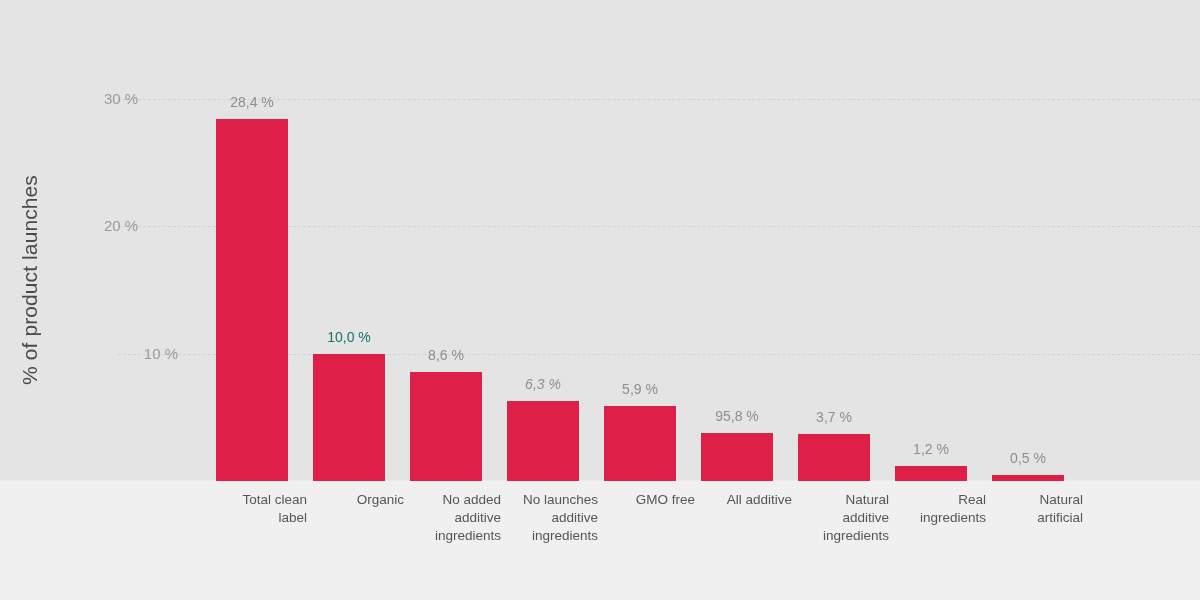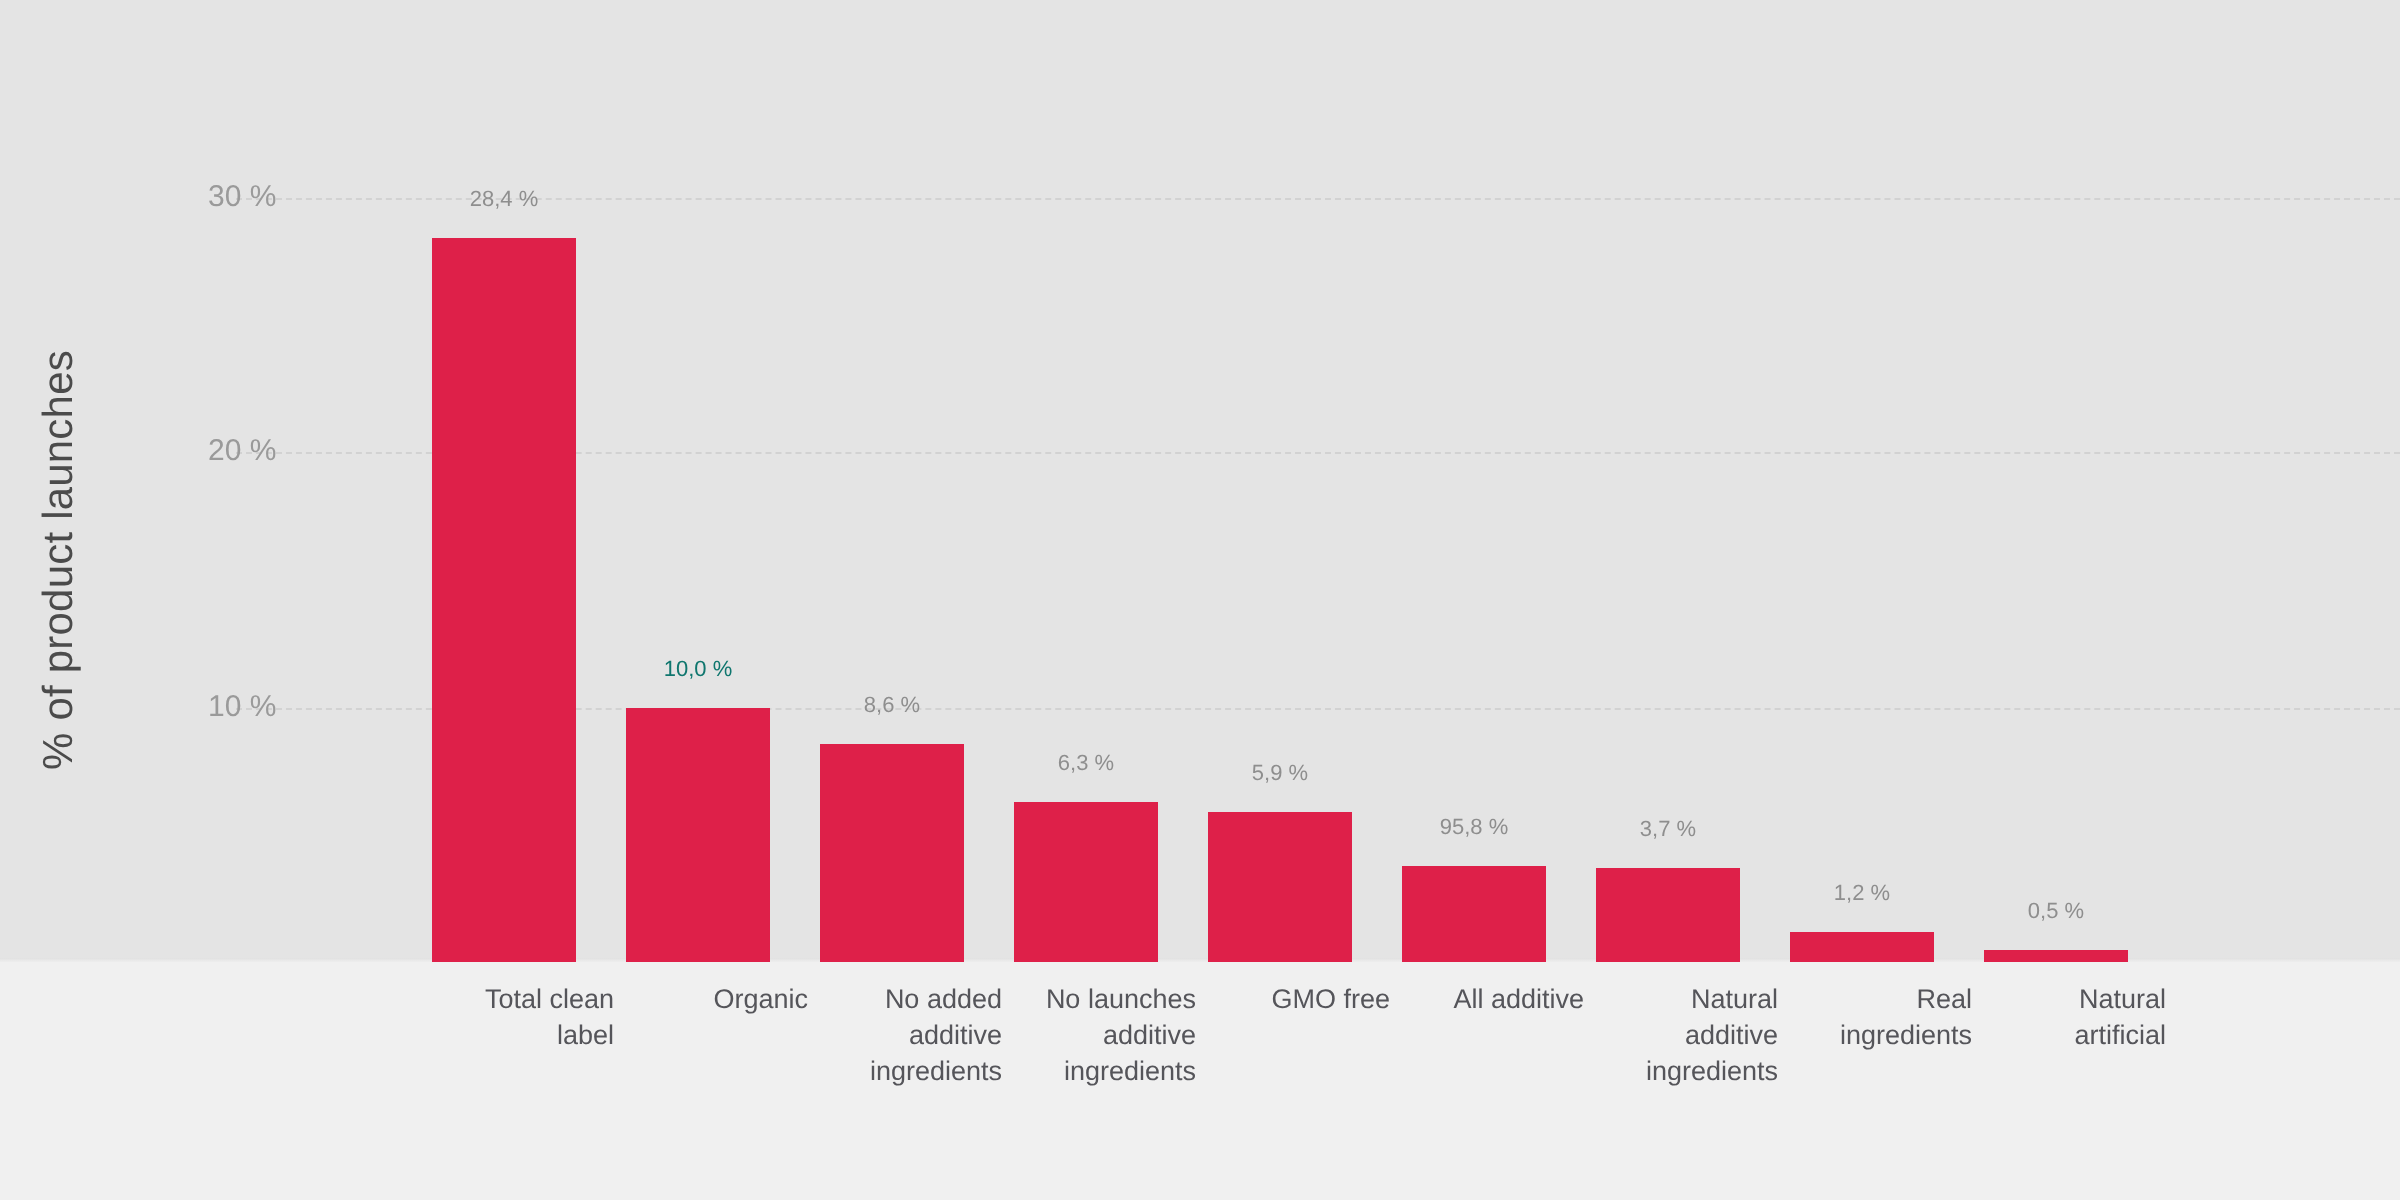--- a/index.html
+++ b/index.html
@@ -97,21 +97,21 @@
     width: 72px;
     background: #de2049;
     box-sizing: border-box;
   }
 
   
   .value-label {
     position: absolute;
     width: 110px;
     text-align: center;
-    font-size: 11px;
+    font-size: 14px;
     color: #8e8e8e;
     white-space: nowrap;
   }
 
   
   .cat-label {
     position: absolute;
     top: 491px;
     width: 110px;
     text-align: right;
@@ -132,21 +132,21 @@
   <div id="plot-plate"></div>
   <div id="plate-seam"></div>
   <div id="label-plate"></div>
 
   <div id="gridlines">
       <div class="gridline" style="top: 353.7px;"></div>
       <div class="gridline" style="top: 226.4px;"></div>
       <div class="gridline" style="top: 99.1px;"></div>
     </div>
   <div id="yticks">
-      <div class="ytick" style="top: 344.7px;">10 %</div>
+      <div class="ytick" style="top: 344.7px; text-align: right;">10 %</div>
       <div class="ytick" style="top: 217.4px;">20 %</div>
       <div class="ytick" style="top: 90.1px;">30 %</div>
     </div>
 
   <div id="y-axis-title">
     <span>% of product launches</span>
   </div>
 
   <div id="bars">
       <div class="bar" title="Total clean label: 28,4 %" style="left: 216px; top: 119.468px; height: 361.532px; background: rgb(222, 32, 73);"></div>
@@ -156,21 +156,21 @@
       <div class="bar" title="GMO free: 5,9 %" style="left: 604px; top: 405.893px; height: 75.107px; background: rgb(222, 32, 73);"></div>
       <div class="bar" title="All natural: 3,8 %" style="left: 701px; top: 432.626px; height: 48.374px; background: rgb(222, 32, 73);"></div>
       <div class="bar" title="Natural additive ingredients: 3,7 %" style="left: 798px; top: 433.899px; height: 47.101px; background: rgb(222, 32, 73);"></div>
       <div class="bar" title="Real ingredients: 1,2 %" style="left: 895px; top: 465.724px; height: 15.276px; background: rgb(222, 32, 73);"></div>
       <div class="bar" title="Nothing artificial: 0,5 %" style="left: 992px; top: 474.635px; height: 6.365px; background: rgb(222, 32, 73);"></div>
     </div>
   <div id="value-labels">
       <div class="value-label" style="left: 197px; top: 94.468px; color: rgb(142, 142, 142);">28,4 %</div>
       <div class="value-label" style="left: 294px; top: 328.7px; color: #0f766e;">10,0 %</div>
       <div class="value-label" style="left: 391px; top: 346.522px; color: rgb(142, 142, 142);">8,6 %</div>
-      <div class="value-label" style="left: 488px; top: 375.801px; color: rgb(142, 142, 142);">6,3 %</div>
+      <div class="value-label" style="left: 488px; top: 375.801px; color: rgb(142, 142, 142); font-style: italic;">6,3 %</div>
       <div class="value-label" style="left: 585px; top: 380.893px; color: rgb(142, 142, 142);">5,9 %</div>
       <div class="value-label" style="left: 682px; top: 407.626px; color: rgb(142, 142, 142);">95,8 %</div>
       <div class="value-label" style="left: 779px; top: 408.899px; color: rgb(142, 142, 142);">3,7 %</div>
       <div class="value-label" style="left: 876px; top: 440.724px; color: rgb(142, 142, 142);">1,2 %</div>
       <div class="value-label" style="left: 973px; top: 449.635px; color: rgb(142, 142, 142);">0,5 %</div>
     </div>
   <div id="cat-labels">
       <div class="cat-label" style="left: 197px; color: rgb(85, 85, 90);">
         <span class="line">Total clean</span>
         <span class="line">label</span>

